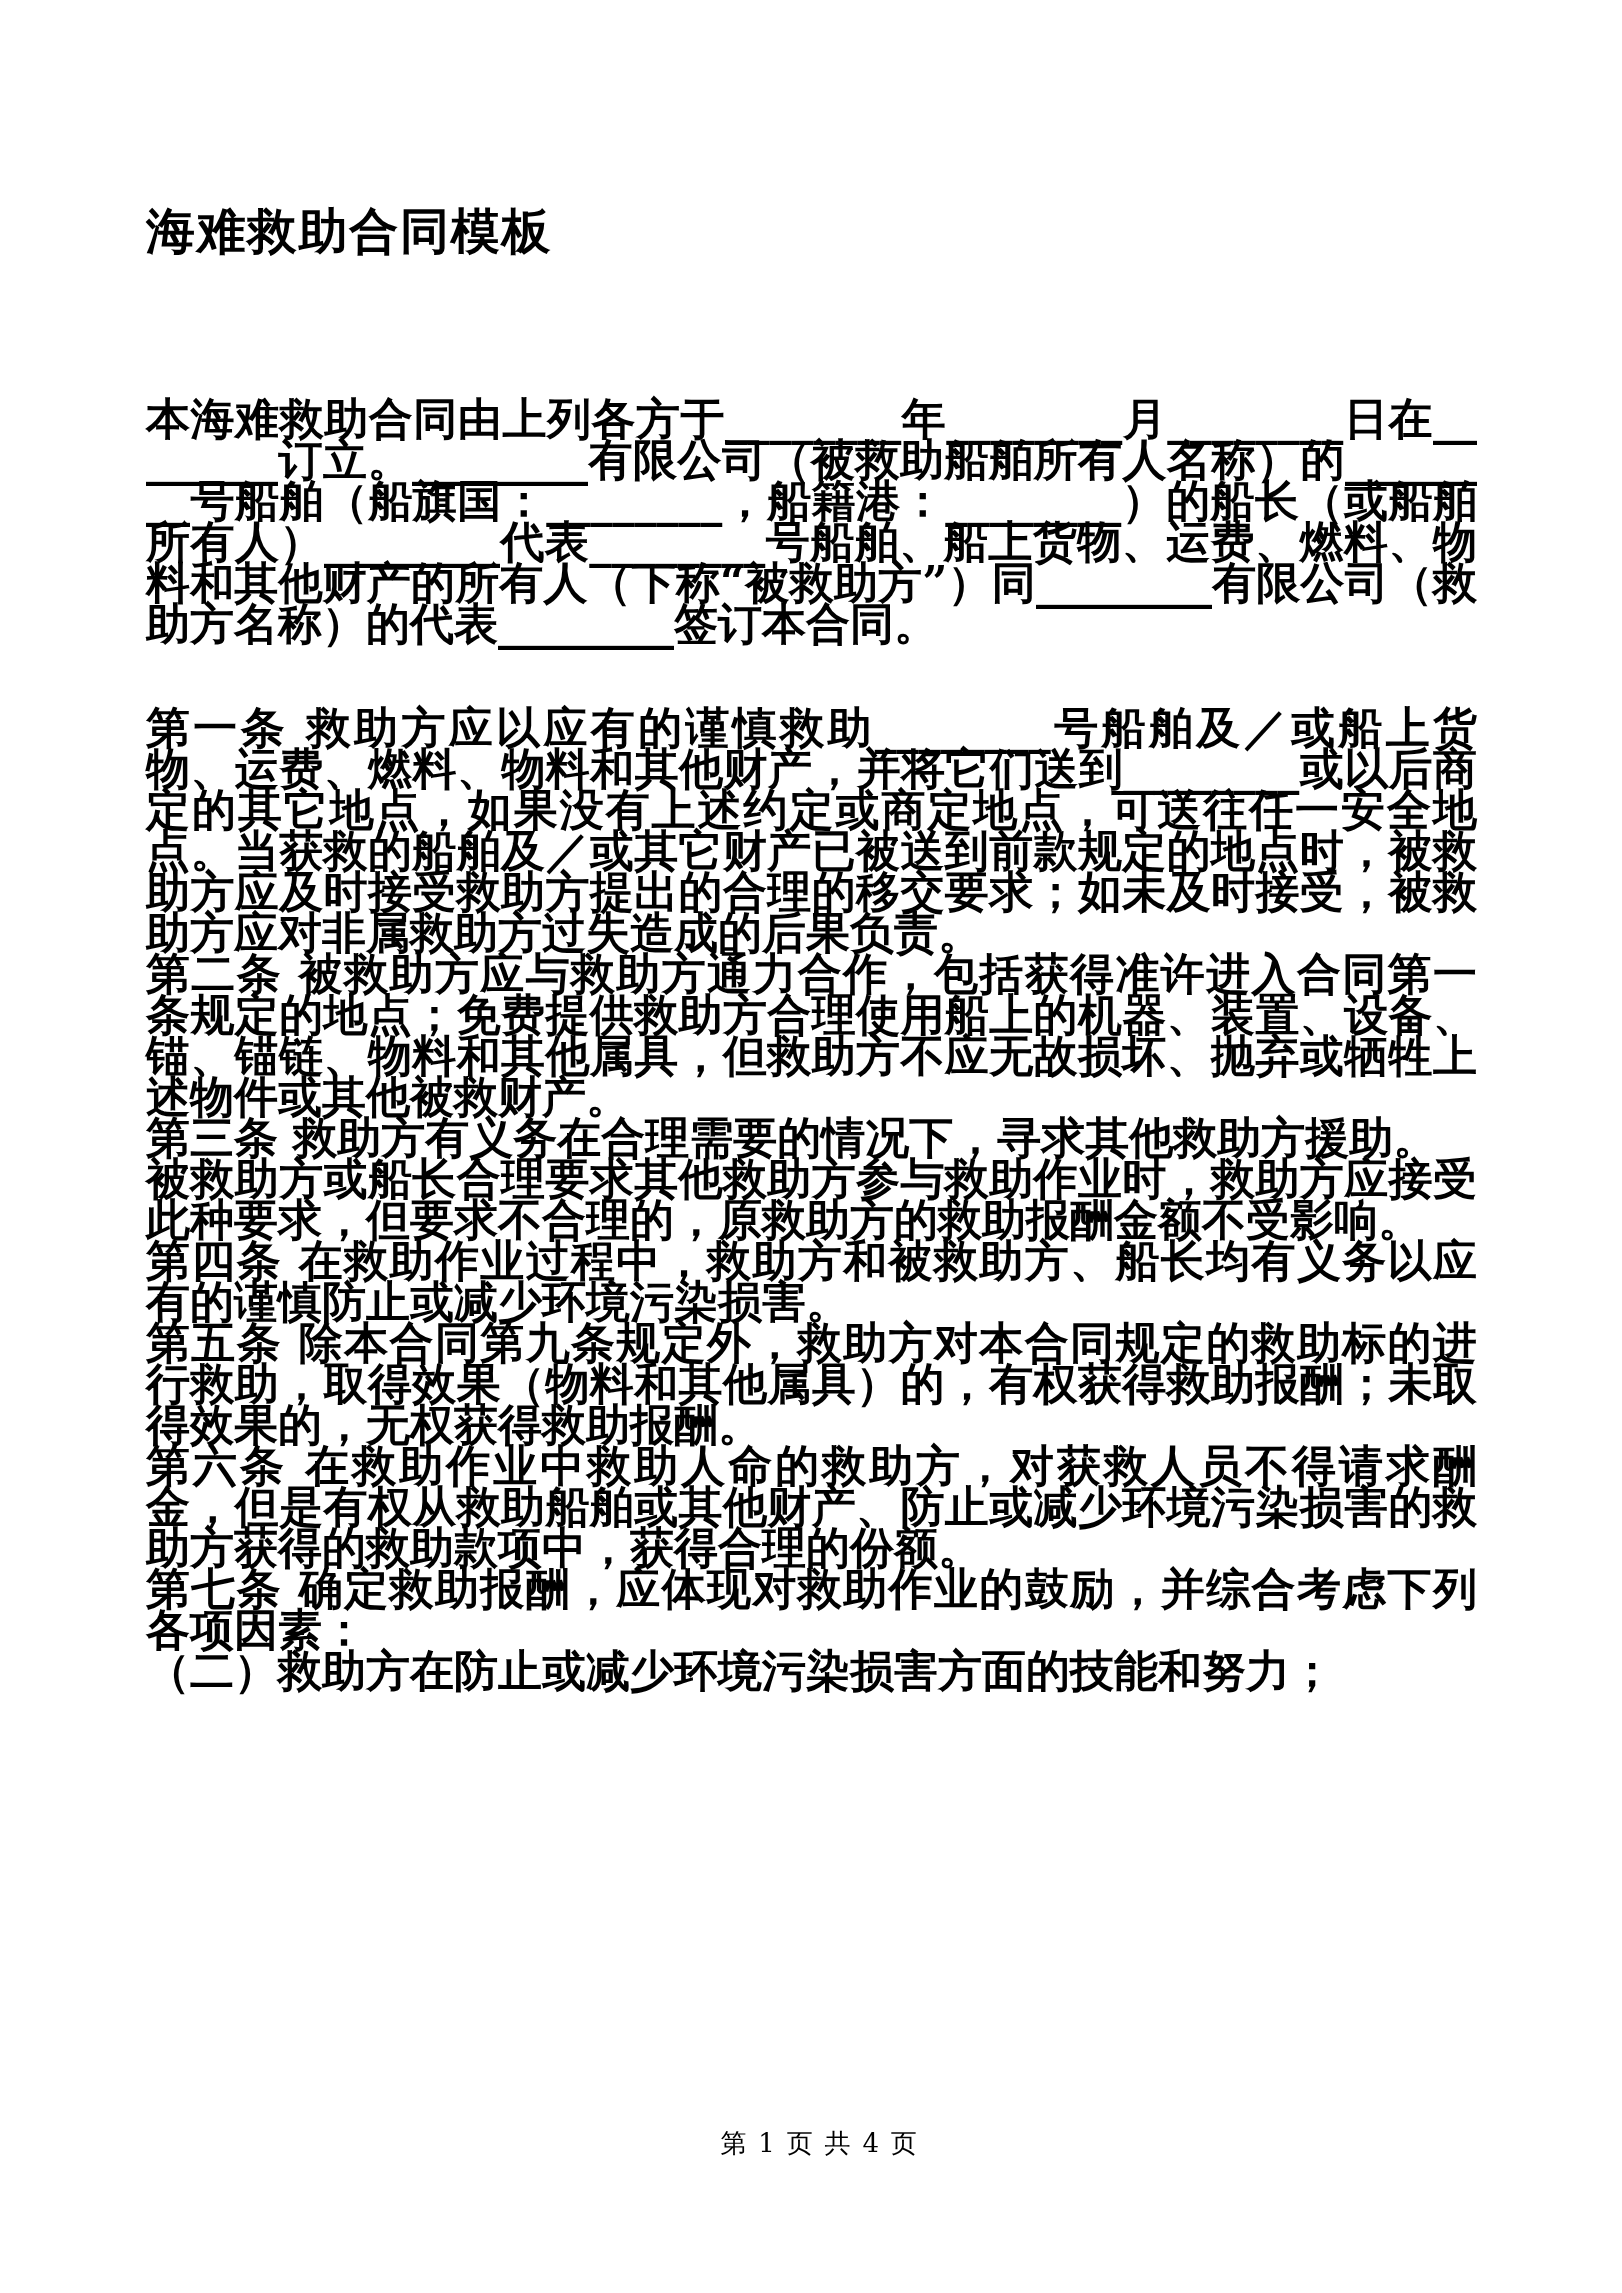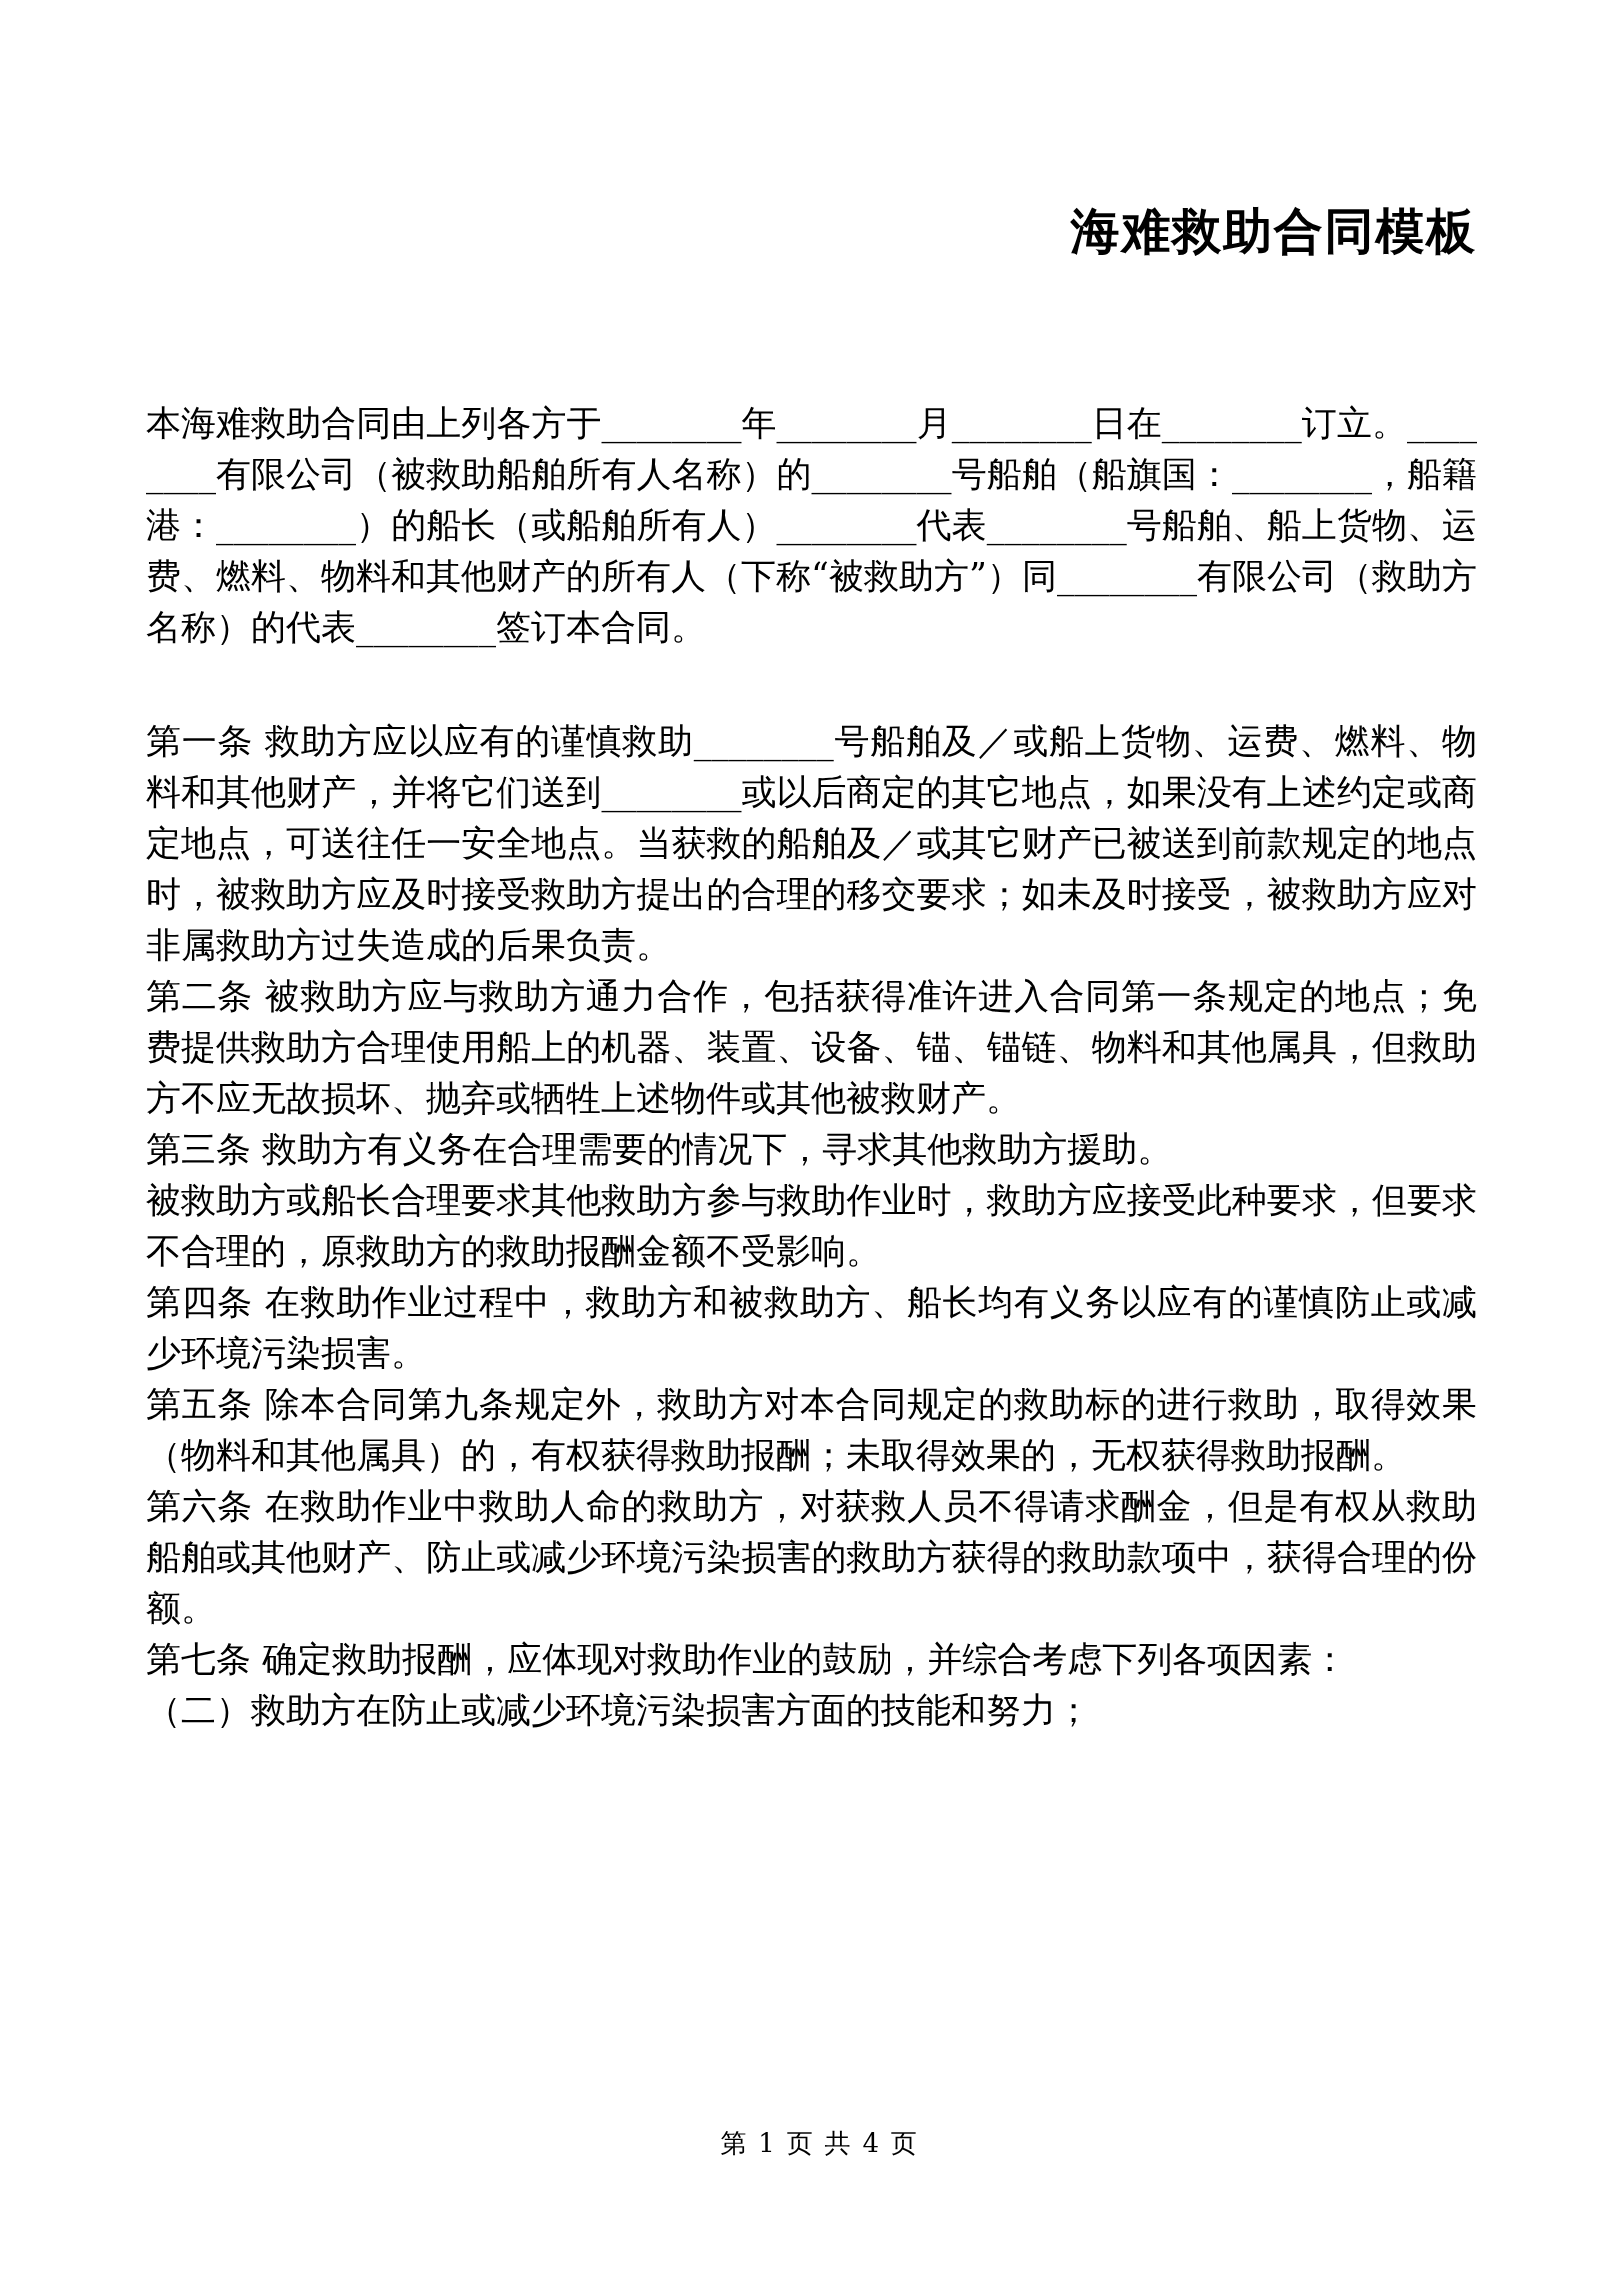--- a/index.html
+++ b/index.html
@@ -20,29 +20,30 @@
     position: absolute;
     left: 146px;
     top: 0;
     width: 1331px;
   }
   .doc-title {
     margin: 205px 0 0 0;
     font-size: 49px;
     line-height: 53px;
     font-weight: 700;
-    text-align: right;
+    text-align: left;
     letter-spacing: 1.8px;
   }
   .body-text {
     margin-top: 140px;
-    font-size: 35px;
-    line-height: 51px;
+    font-size: 44px;
+    line-height: 41px;
     text-align: justify;
     text-justify: inter-character;
+    font-weight: bold;
   }
   .body-text p {
     margin: 0;
     word-break: break-all;
   }
   .spacer {
     height: 63px;
   }
   .page-footer {
     position: absolute;

